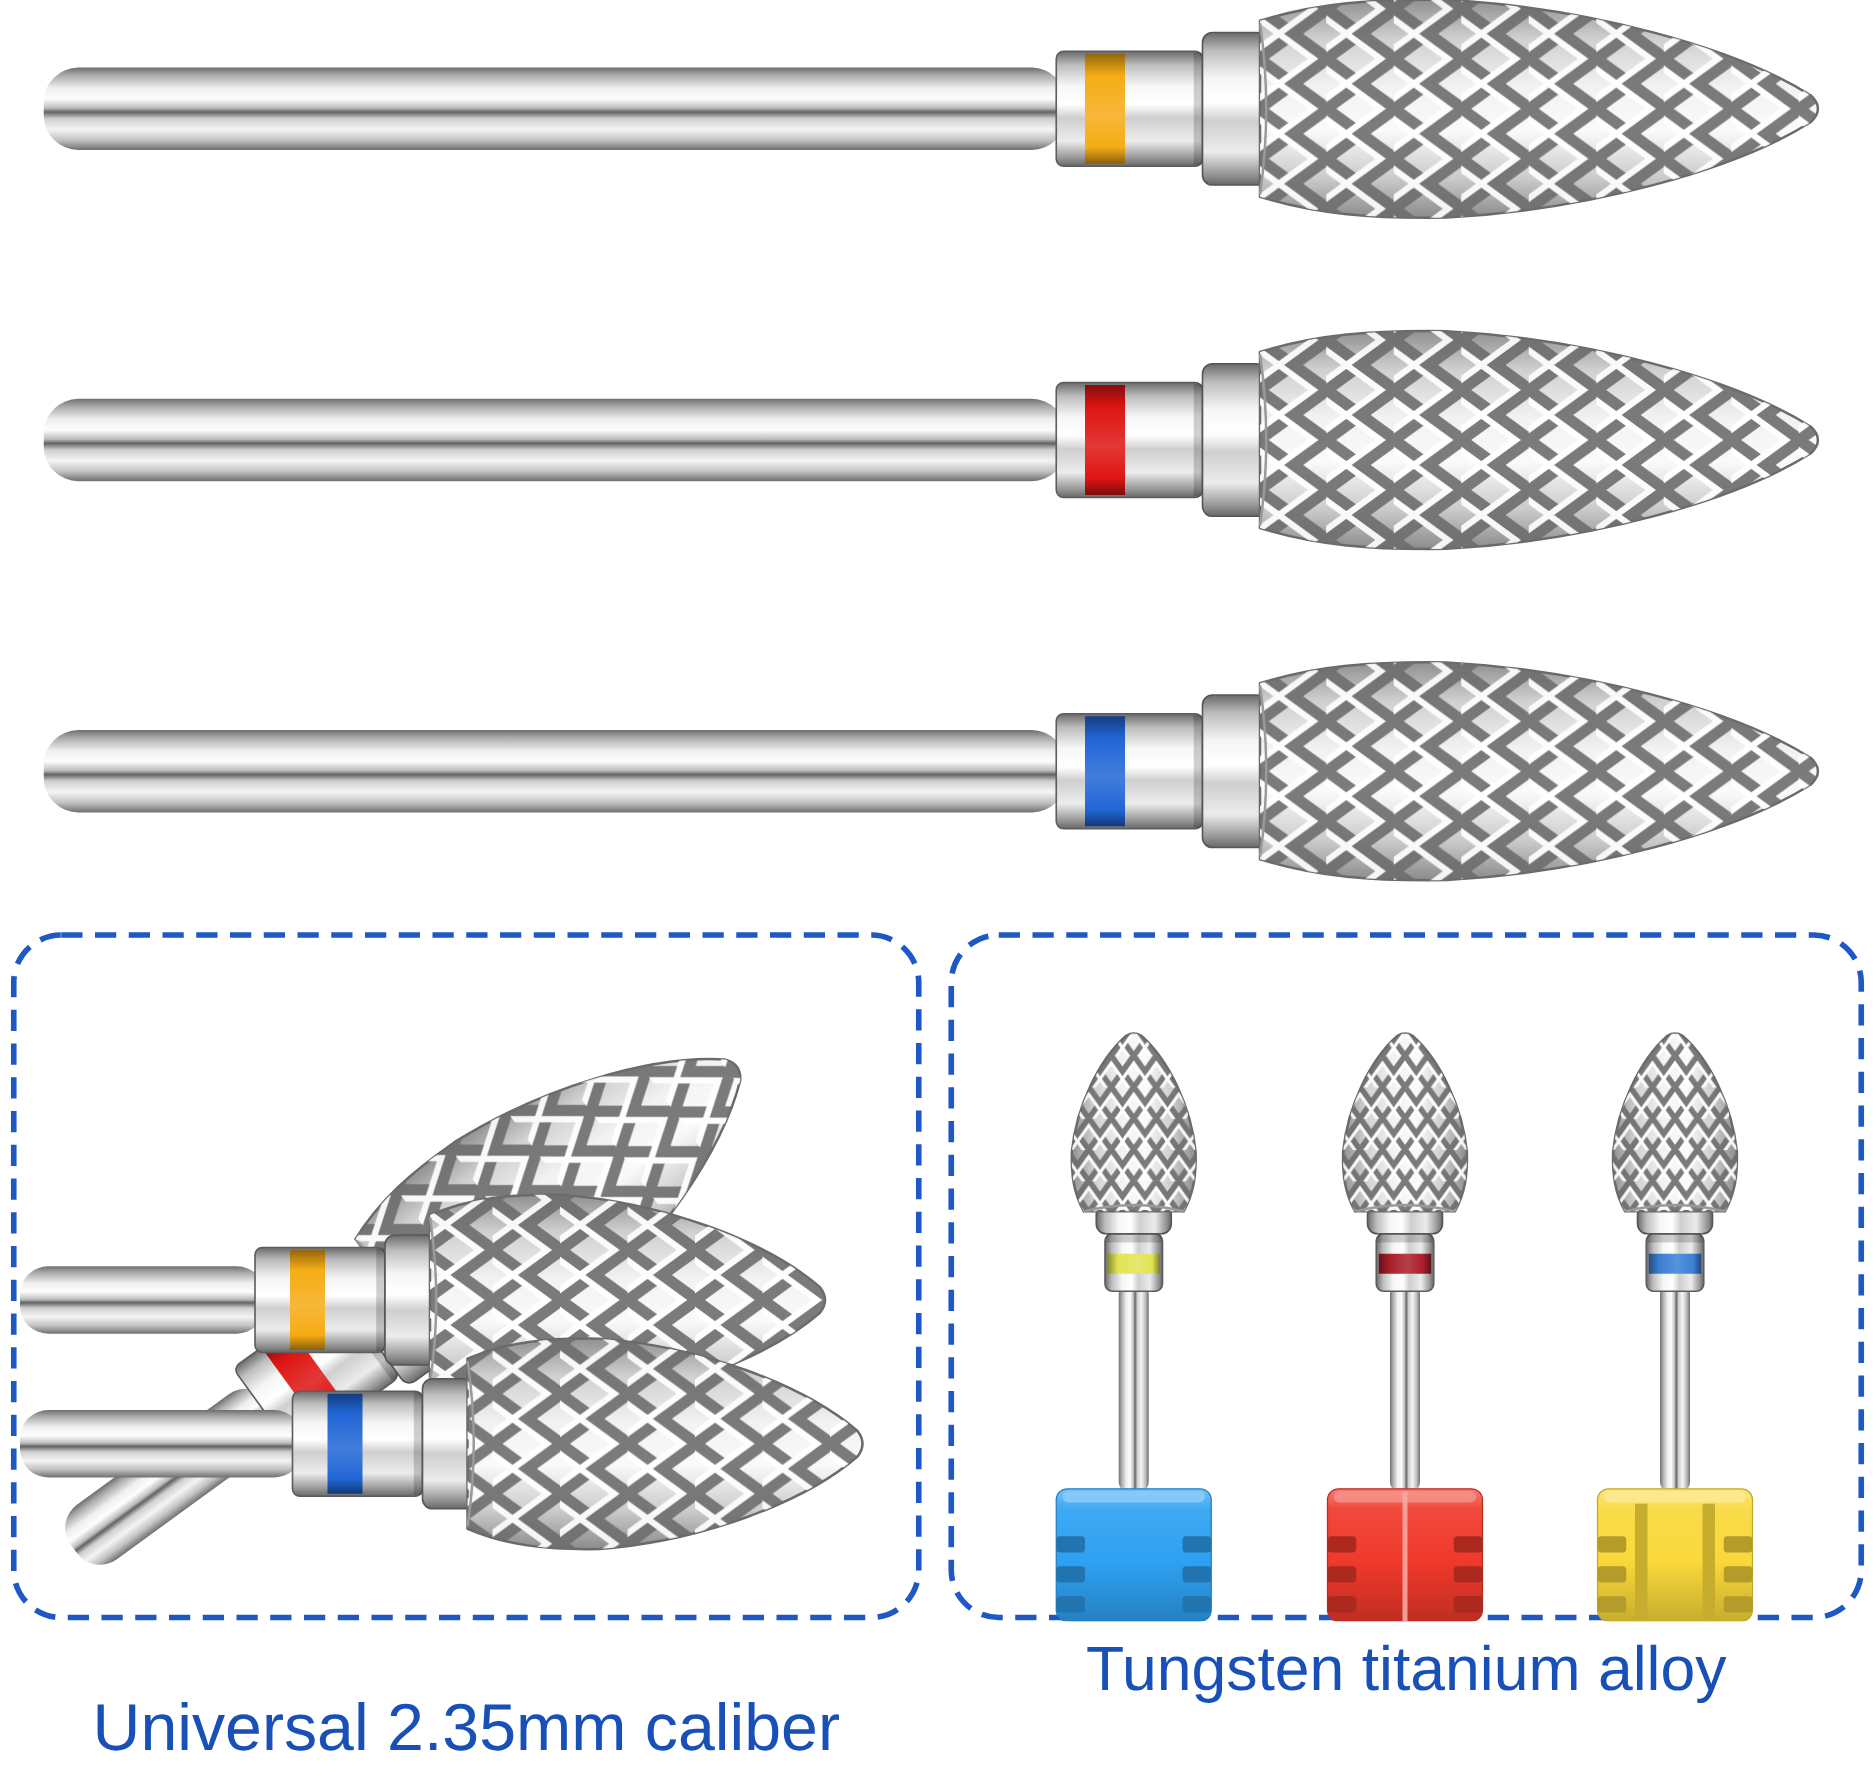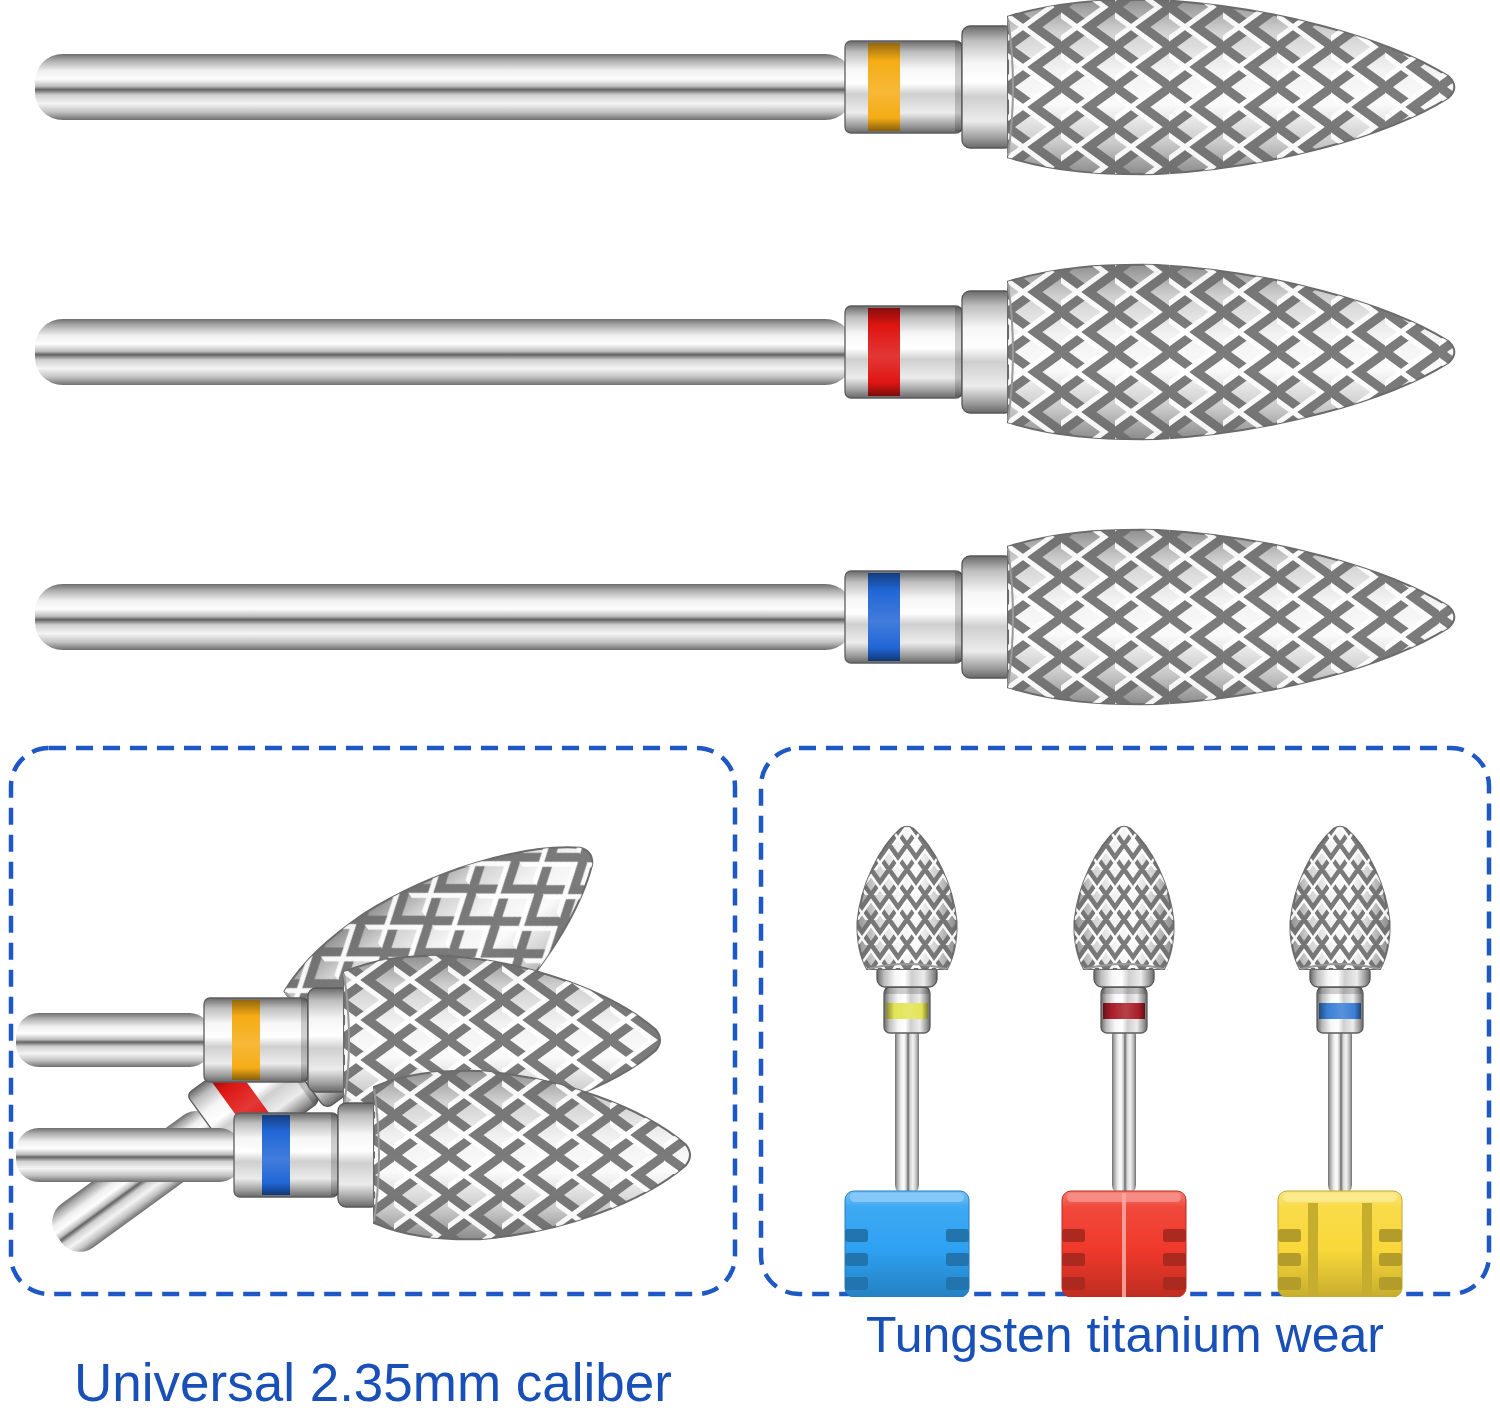--- a/index.html
+++ b/index.html
@@ -346,15 +346,15 @@
         <rect x="520" y="532" width="23" height="13" rx="3" fill="#b39c2a"></rect>
         <rect x="621" y="532" width="23" height="13" rx="3" fill="#b39c2a"></rect>
         <rect x="550" y="458" width="10" height="94" fill="#c7ad2e"></rect>
         <rect x="604" y="458" width="10" height="94" fill="#c7ad2e"></rect>
       </g>
     </svg>
 
   <div class="caption caption-left" style="color: rgb(25, 80, 184);">Universal 2.35mm caliber</div>
 
   <div class="caption caption-right" style="color: rgb(25, 80, 184);">
-    <div>Tungsten titanium wear</div>
+    <div>Tungsten titanium alloy</div>
   </div>
 </div>
 
 </body></html>

